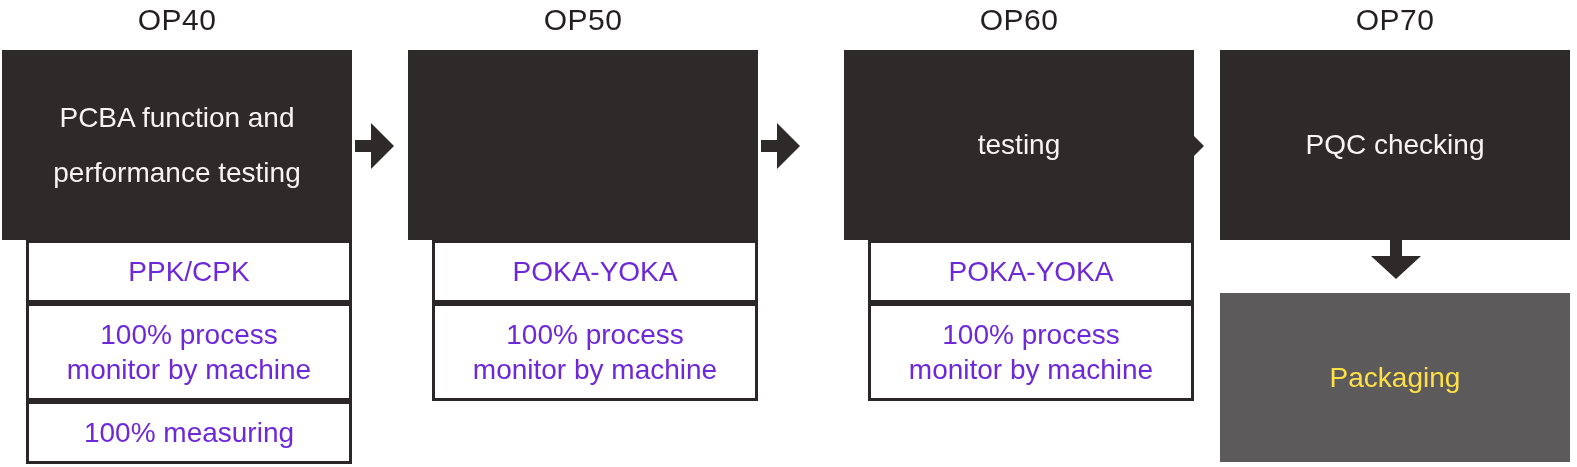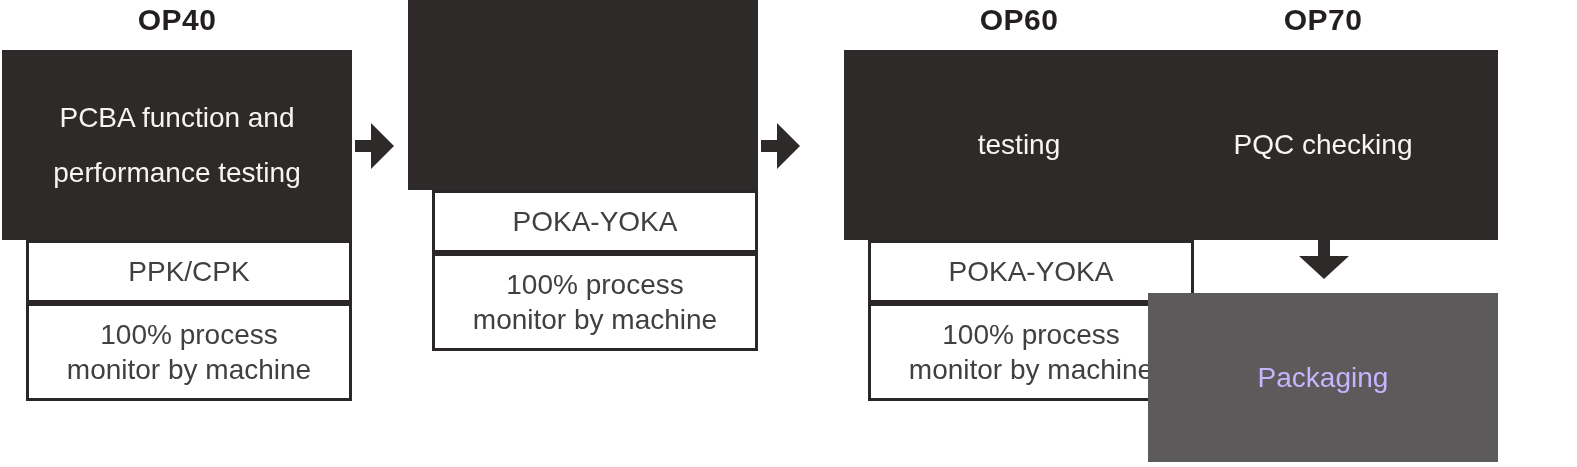--- a/index.html
+++ b/index.html
@@ -16,27 +16,27 @@
     overflow: hidden;
   }
   .col {
     position: absolute;
     top: 0;
     width: 350px;
   }
   .col-1 { left: 2px; }
   .col-2 { left: 408px; }
   .col-3 { left: 844px; }
-  .col-4 { left: 1148px; }
+  .col-4 { left: 1220px; }
 
   .hdr {
     margin: 0;
     height: 50px;
     font-size: 30px;
-    font-weight: bold;
+    font-weight: normal;
     color: #231f20;
     text-align: center;
     line-height: 40px;
     letter-spacing: 0.5px;
   }
 
   .dark-box {
     height: 190px;
     background: #2e2a29;
     color: #f7f5f4;
@@ -51,35 +51,35 @@
     display: block;
     line-height: 30px;
   }
   .dark-box .line + .line {
     margin-top: 25px;
   }
 
   .sub-box {
     background: #ffffff;
     border: 3px solid #2b2728;
-    color: #404040;
+    color: #6d28d9;
     font-size: 28px;
     text-align: center;
     padding: 11px 6px;
     margin-left: 24px;
   }
   .sub-box .sline {
     display: block;
     line-height: 35px;
   }
 
   .gray-box {
     height: 169px;
     background: #5c5a5b;
-    color: #c4b5fd;
+    color: #fde047;
     font-size: 28px;
     display: flex;
     justify-content: center;
     align-items: center;
     text-align: center;
   }
 
   
   .arrow-right {
     position: absolute;
@@ -145,23 +145,28 @@
       <span class="line">performance testing</span>
     </div>
     <div class="sub-box">
       <span class="sline">PPK/CPK</span>
 
     </div>
     <div class="sub-box">
       <span class="sline">100% process</span>
       <span class="sline">monitor by machine</span>
     </div>
+    <div class="sub-box">
+      <span class="sline">100% measuring</span>
+
+    </div>
   </section>
 
   <section class="col col-2">
+    <h2 class="hdr">OP50</h2>
     <div class="dark-box">
     </div>
     <div class="sub-box">
       <span class="sline">POKA-YOKA</span>
 
     </div>
     <div class="sub-box">
       <span class="sline">100% process</span>
       <span class="sline">monitor by machine</span>
     </div>

